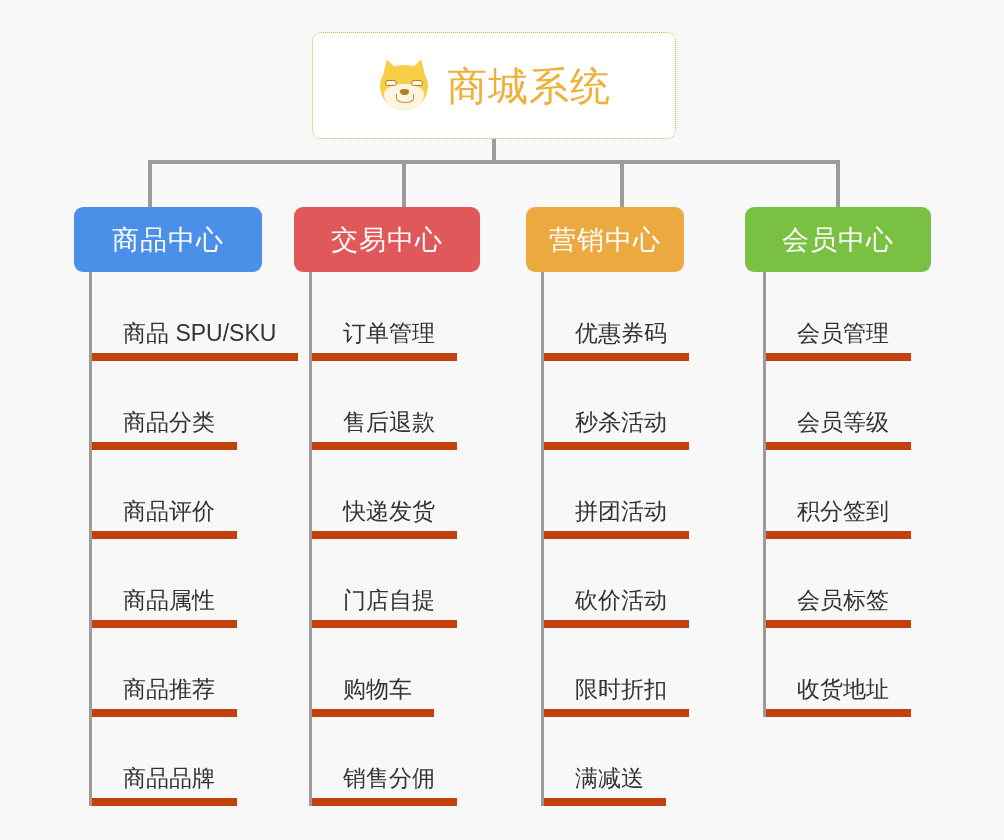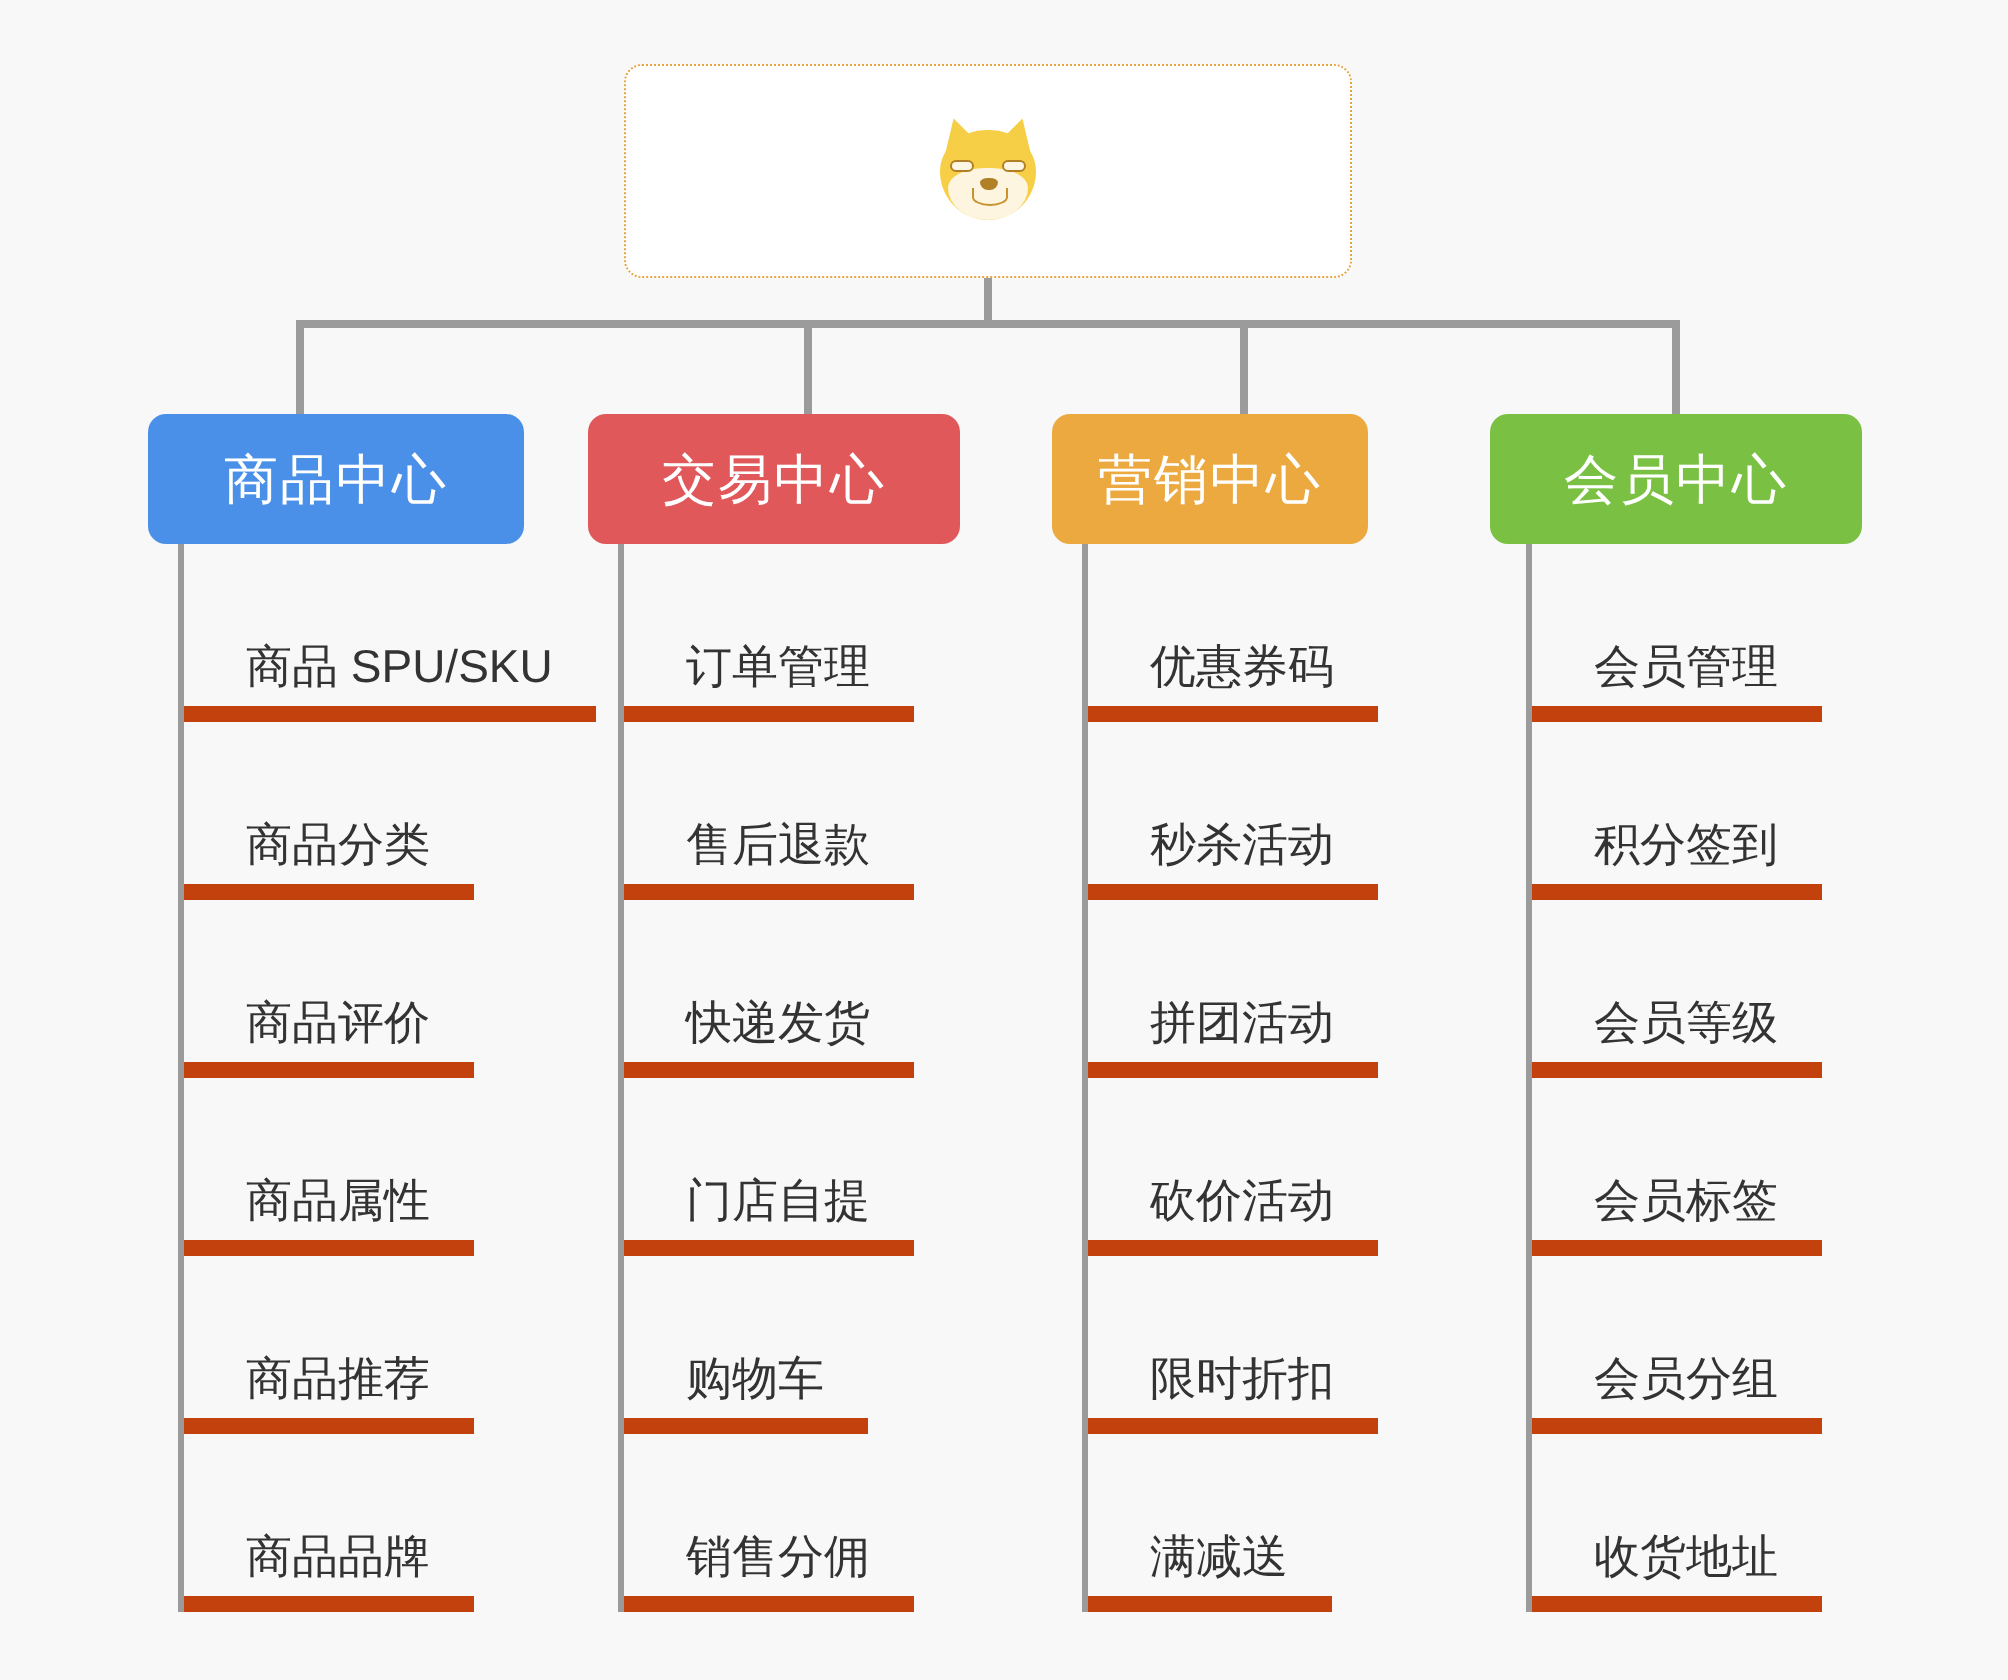--- a/index.html
+++ b/index.html
@@ -194,20 +194,21 @@
         <div class="ear left"></div>
         <div class="ear right"></div>
         <div class="head"></div>
         <div class="muzzle"></div>
         <div class="eye left"></div>
         <div class="eye right"></div>
         <div class="nose"></div>
         <div class="mouth"></div>
       </div>
     </div>
+    <div class="root-title">商城系统</div>
   </div>
 
   <div class="conn conn-root-stub"></div>
   <div class="conn conn-bus"></div>
   <div id="drops">
       <div class="conn conn-drop" style="left: 148px; background: rgb(155, 155, 155);"></div>
       <div class="conn conn-drop" style="left: 402px; background: rgb(155, 155, 155);"></div>
       <div class="conn conn-drop" style="left: 620px; background: rgb(155, 155, 155);"></div>
       <div class="conn conn-drop" style="left: 836px; background: rgb(155, 155, 155);"></div>
     </div>
@@ -286,31 +287,28 @@
         </div>
       </div>
       <div class="column" style="left: 745px; width: 186px;">
         <div class="cat-box" style="background: rgb(122, 193, 67); width: 186px;">会员中心</div>
         <div class="subtree" style="margin-left: 18px;">
           <div class="spine" style="background: rgb(155, 155, 155);"></div>
           <div class="leaf">
             <span class="leaf-inner">会员管理</span>
           </div>
           <div class="leaf">
+            <span class="leaf-inner">会员等级</span>
+          </div>
+          <div class="leaf">
             <span class="leaf-inner">积分签到</span>
           </div>
           <div class="leaf">
-            <span class="leaf-inner">会员等级</span>
-          </div>
-          <div class="leaf">
             <span class="leaf-inner">会员标签</span>
           </div>
           <div class="leaf">
-            <span class="leaf-inner">会员分组</span>
-          </div>
-          <div class="leaf">
             <span class="leaf-inner">收货地址</span>
           </div>
         </div>
       </div>
     </div>
 
 </div>
 
 </body></html>

